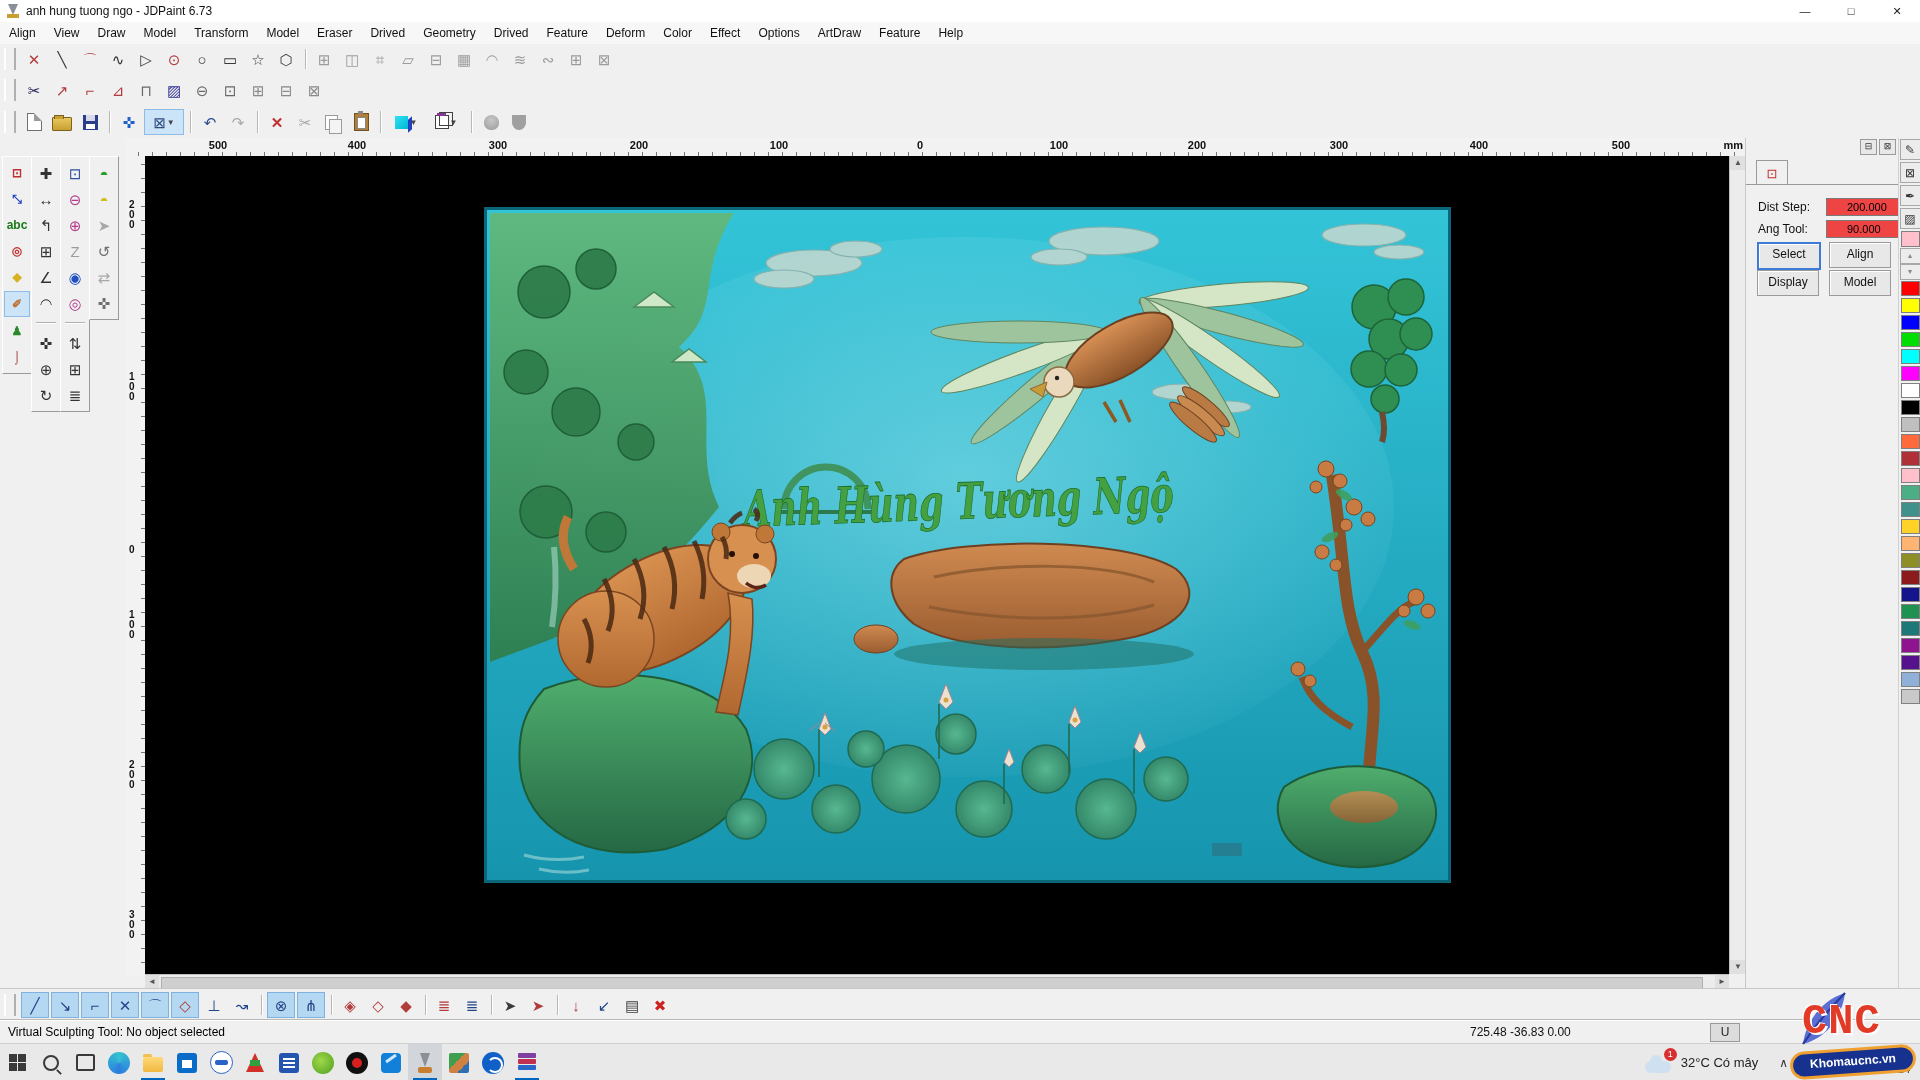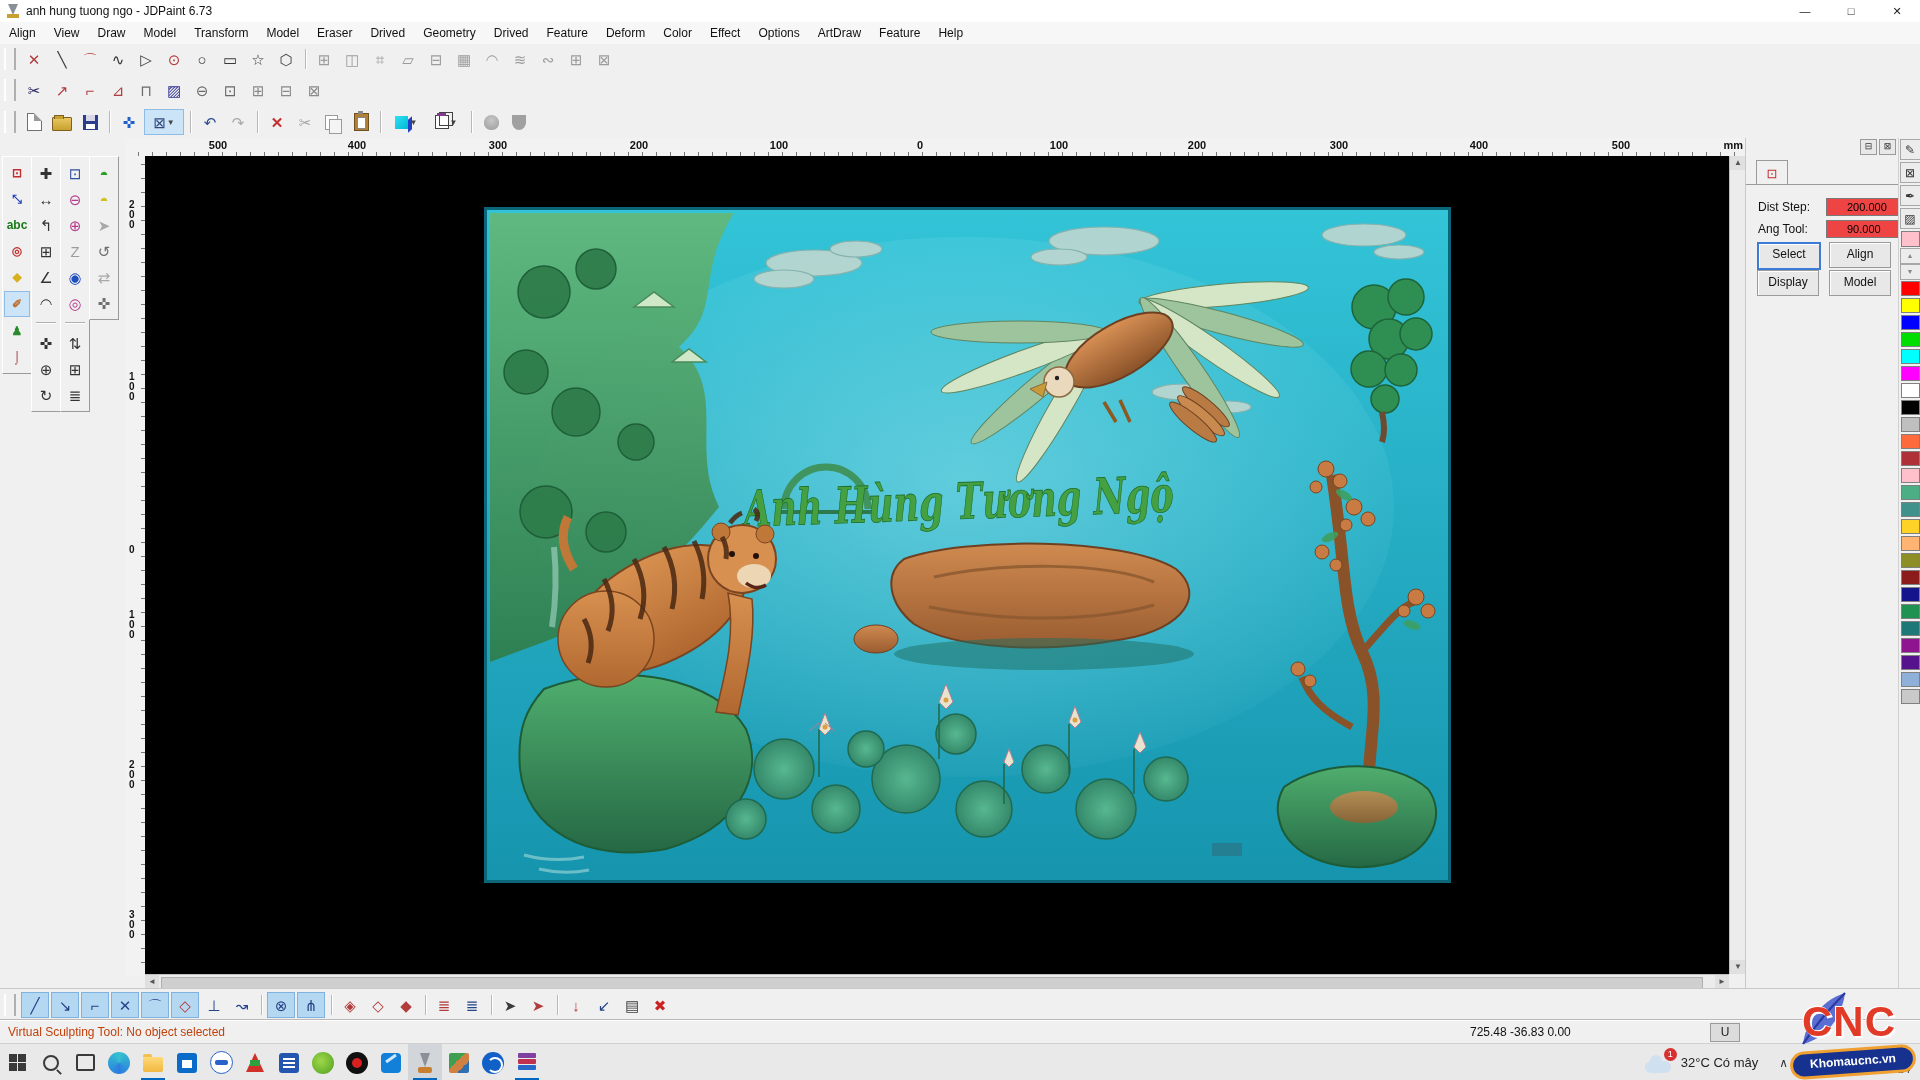--- a/index.html
+++ b/index.html
@@ -86,21 +86,21 @@
   .cstrip{position:absolute;left:1898px;top:138px;width:22px;height:850px;background:#f0f0f0;border-left:1px solid #d0d0d0;display:flex;flex-direction:column;align-items:center;}
   .cs-btn{width:19px;height:19px;margin:1px 0;border:1px solid #a8a8a8;background:#ececec;display:flex;align-items:center;justify-content:center;font-size:12px;color:#333;}
   .swatch{width:17px;height:13px;margin:1px 0;border:1px solid #808080;}
   .cs-cur{width:17px;height:14px;margin:1px 0;border:1px solid #808080;}
   .cs-arr{width:19px;height:14px;border:1px solid #a8a8a8;background:#ececec;font-size:7px;text-align:center;line-height:13px;color:#888;}
   
   .snapbar{position:absolute;left:0;top:988px;width:1920px;height:32px;background:#f0f0f0;border-top:1px solid #c8c8c8;display:flex;align-items:center;}
   .snapbar .tbtn.on{background:#b5d8f2;border:1px solid #7fb2de;}
   
   .statusbar{position:absolute;left:0;top:1020px;width:1920px;height:23px;background:#f0f0f0;border-top:1px solid #fff;box-shadow:0 -1px 0 #b8b8b8;}
-  .status-msg{position:absolute;left:8px;top:4px;color:#c2410c;}
+  .status-msg{position:absolute;left:8px;top:4px;color:#000000;}
   .status-coords{position:absolute;left:1470px;top:4px;color:#111;}
   .unit-btn{position:absolute;left:1710px;top:2px;width:28px;height:17px;background:#dcdcdc;border:1px solid #9a9a9a;text-align:center;line-height:16px;color:#222;}
   
   .taskbar{position:absolute;left:0;top:1043px;width:1920px;height:37px;background:#e9e9e9;border-top:1px solid #d0d0d0;display:flex;align-items:center;}
   .tb-app{width:34px;height:37px;display:flex;align-items:center;justify-content:center;position:relative;flex:0 0 auto;}
   .tb-app.active::after{content:"";position:absolute;left:5px;bottom:0;width:24px;height:3px;background:#0067c0;}
   .tb-app.focusedapp{background:#d2d6da;}
   .win-logo{width:17px;height:17px;display:grid;grid-template-columns:8px 8px;grid-template-rows:8px 8px;gap:1px;}
   .win-logo i{background:#3a3a3a;}
   .ic-search{width:12px;height:12px;border:2px solid #3a3a3a;border-radius:50%;position:relative;}
@@ -136,21 +136,21 @@
   .tray-weather{position:relative;width:30px;height:24px;margin-right:6px;}
   .cloud{position:absolute;left:0;bottom:2px;width:26px;height:12px;background:#cfe0f0;border-radius:8px;}
   .cloud::before{content:"";position:absolute;left:5px;top:-6px;width:12px;height:12px;border-radius:50%;background:#cfe0f0;}
   .badge{position:absolute;right:-2px;top:-3px;min-width:13px;height:13px;border-radius:50%;background:#d83030;color:#fff;font-size:9px;text-align:center;line-height:13px;}
   .tray-weather-text{font-size:13px;color:#222;margin-right:14px;}
   .tray-ico{margin:0 7px;color:#333;font-size:12px;}
   .tray-clock{text-align:right;font-size:11px;line-height:13px;color:#222;margin:0 10px 0 6px;}
   
   .wm{position:absolute;left:1788px;top:996px;width:132px;height:84px;pointer-events:none;}
   .wm-feather{position:absolute;left:6px;top:-6px;width:60px;height:60px;}
-  .wm-cnc{position:absolute;left:14px;top:2px;font-size:42px;font-weight:bold;color:#e13b28;letter-spacing:1px;text-shadow:2px 2px 0 #fff,-1px -1px 0 #fff;font-family:Liberation Sans, sans-serif;}
+  .wm-cnc{position:absolute;left:14px;top:2px;font-size:42px;font-weight:bold;color:#e13b28;letter-spacing:1px;text-shadow:2px 2px 0 #fff,-1px -1px 0 #fff;font-family:Liberation Mono, monospace;}
   .wm-badge{position:absolute;left:2px;top:52px;width:120px;height:22px;background:#16328e;border:3px solid #f0a030;border-radius:14px;color:#fff;font-size:12px;font-weight:bold;text-align:center;line-height:21px;transform:rotate(-4deg);}
 </style>
 </head>
 <body>
 
 <div class="app">
 
   <div class="titlebar">
     <span class="app-ico">
         <span class="blade"></span>

